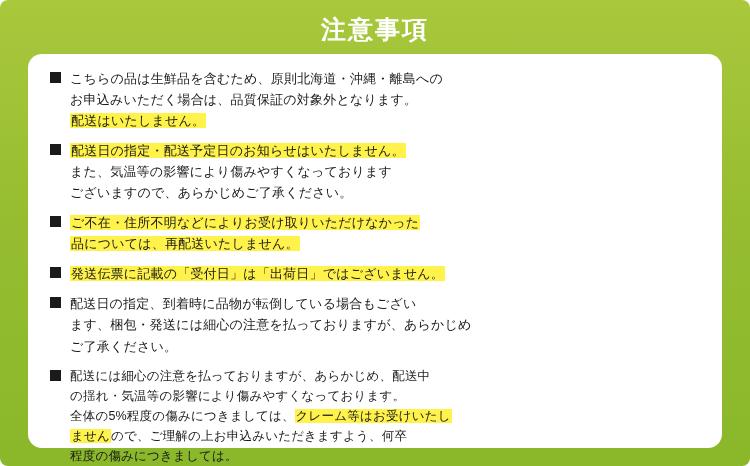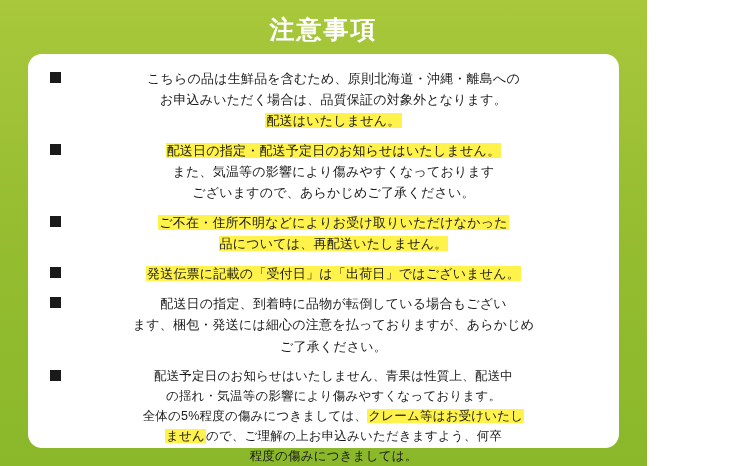--- a/index.html
+++ b/index.html
@@ -7,25 +7,26 @@
     padding: 0;
   }
   body {
     width: 750px;
     height: 466px;
     background: #ffffff;
     font-family: "Liberation Sans", sans-serif;
   }
   .poster {
     position: relative;
-    width: 647px;
+    width: 750px;
     height: 466px;
     background: linear-gradient(180deg, #a9c83c 0%, #97bd31 45%, #8ab82a 100%);
     box-sizing: border-box;
     overflow: hidden;
+    border-radius: 8px;
   }
   .title {
     text-align: center;
     color: #ffffff;
     font-size: 25px;
     font-weight: bold;
     letter-spacing: 2px;
     padding: 14px 0 10px 0;
     line-height: 1.2;
   }
@@ -37,21 +38,20 @@
     bottom: 18px;
     background: #ffffff;
     border-radius: 14px;
     padding: 14px 22px 10px 22px;
     box-sizing: border-box;
   }
   .list {
     margin: 0;
     padding: 0;
     list-style: none;
-    text-align: center;
   }
   .item {
     display: flex;
     align-items: flex-start;
     margin-bottom: 9px;
   }
   .bullet {
     flex: 0 0 auto;
     width: 11px;
     height: 11px;
@@ -129,21 +129,21 @@
         <span class="body">
           <span class="line"><span>配送日の指定、到着時に品物が転倒している場合もござい</span></span>
           <span class="line"><span>ます、梱包・発送には細心の注意を払っておりますが、あらかじめ</span></span>
           <span class="line"><span>ご了承ください。</span></span>
         </span>
       </li>
 
       <li class="item small">
         <span class="bullet"></span>
         <span class="body">
-          <span class="line"><span>配送予定日のお知らせはいたしません、青果は性質上、配送中</span></span>
+          <span class="line"><span>配送には細心の注意を払っておりますが、あらかじめ、配送中</span></span>
           <span class="line"><span>の揺れ・気温等の影響により傷みやすくなっております。</span></span>
           <span class="line"><span class="u">全体の5%程度の傷みにつきましては、</span><span class="hl u">クレーム等はお受けいたし</span></span>
           <span class="line"><span class="hl u">ません</span><span>ので、ご理解の上お申込みいただきますよう、何卒</span></span>
           <span class="line"><span>程度の傷みにつきましては。</span></span>
         </span>
       </li>
 
     </ul>
   </div>
 </div>

